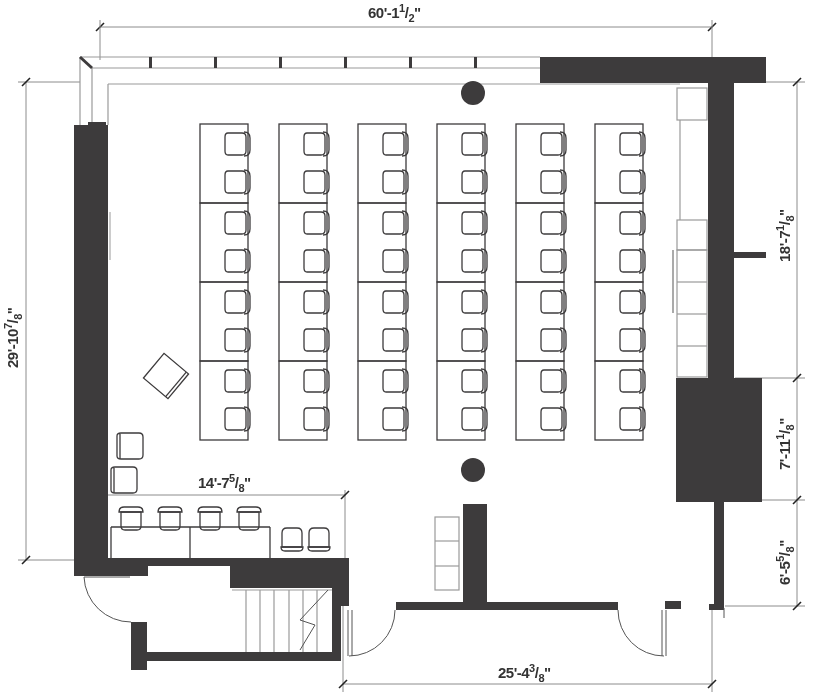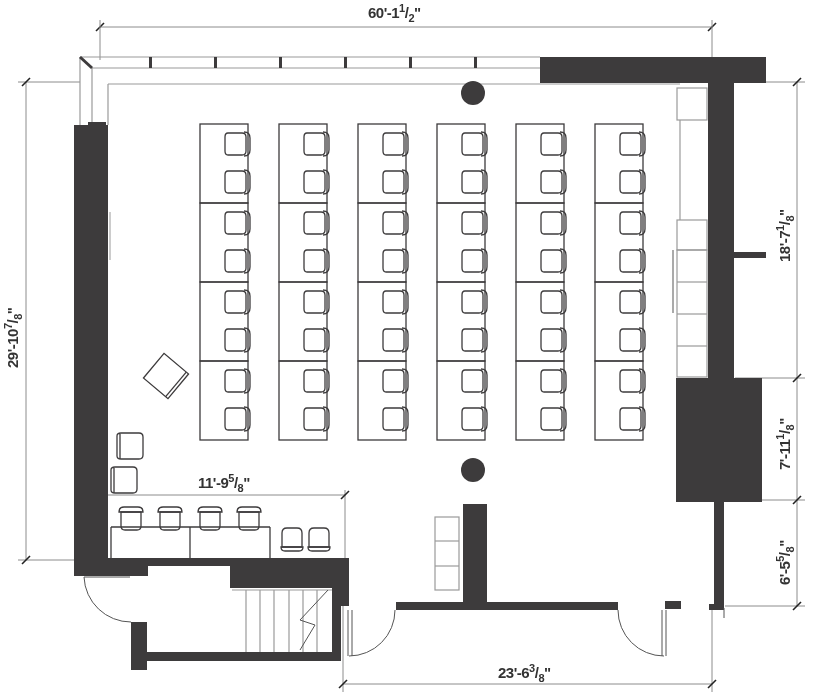--- a/index.html
+++ b/index.html
@@ -478,18 +478,18 @@
 
 <div class="dimlabel vert" style="left:774px; top:470px;">
   <span>7'-11</span><sup class="frac">1</sup>/<sub class="frac">8</sub>"
 </div>
 
 <div class="dimlabel vert" style="left:774px; top:585px;">
   <span>6'-5</span><sup class="frac">5</sup>/<sub class="frac">8</sub>"
 </div>
 
 <div class="dimlabel" style="left:198px; top:472px;">
-  <span>11'-9</span><sup class="frac">5</sup>/<sub class="frac">8</sub>"
+  <span>14'-7</span><sup class="frac">5</sup>/<sub class="frac">8</sub>"
 </div>
 
 <div class="dimlabel" style="left:498px; top:662px;">
-  <span>23'-6</span><sup class="frac">3</sup>/<sub class="frac">8</sub>"
+  <span>25'-4</span><sup class="frac">3</sup>/<sub class="frac">8</sub>"
 </div>
 
 </body></html>

